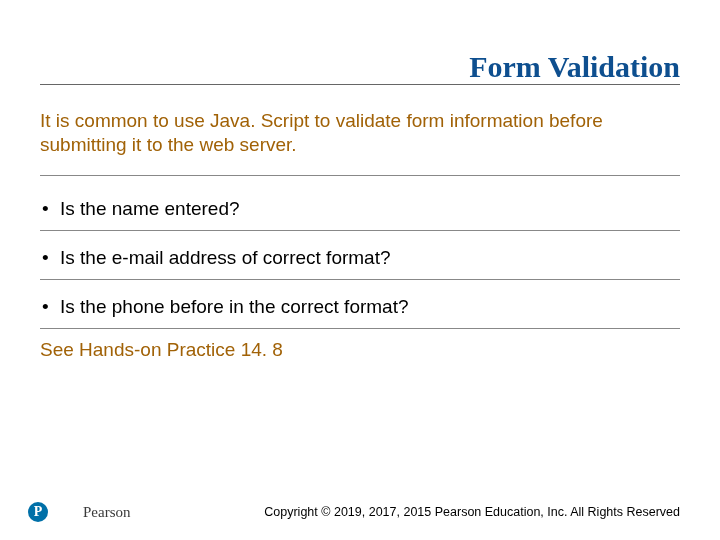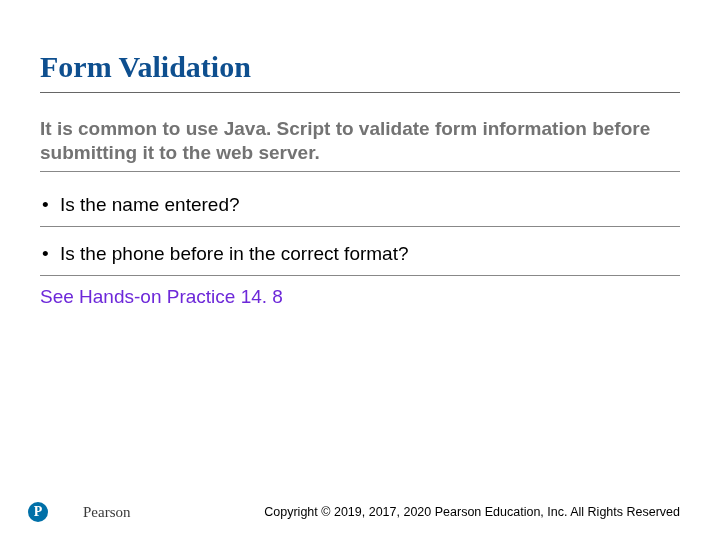--- a/index.html
+++ b/index.html
@@ -12,33 +12,32 @@
     overflow: hidden;
   }
   .slide {
     padding: 50px 40px 0 40px;
   }
   .title {
     font-family: "Times New Roman", Times, serif;
     font-weight: bold;
     font-size: 30px;
     color: #0e4f8f;
-    margin-bottom: 8px;
+    text-align: right;
   }
   .title-rule {
     border: none;
     border-top: 1px solid #666;
     margin-bottom: 24px;
   }
   .intro {
     font-size: 19px;
-    color: #737373;
+    color: #a16207;
     line-height: 1.25;
-    margin-bottom: 6px;
-    font-weight: bold;
+    margin-bottom: 18px;
   }
   .intro-rule {
     border: none;
     border-top: 1px solid #888;
     margin-bottom: 16px;
   }
   .bullets {
     list-style: none;
     margin-top: 10px;
   }
@@ -54,21 +53,21 @@
   .bullets li::before {
     content: "•";
     position: absolute;
     left: 2px;
     top: 6px;
     font-size: 19px;
     color: #000;
   }
   .closing {
     font-size: 19px;
-    color: #6d28d9;
+    color: #a16207;
   }
   .footer {
     position: absolute;
     bottom: 18px;
     left: 0;
     right: 0;
     padding: 0 40px 0 28px;
     display: flex;
     align-items: center;
     justify-content: space-between;
@@ -109,26 +108,27 @@
 </head>
 <body>
 
 <div class="slide">
   <h1 class="title">Form Validation</h1>
   <hr class="title-rule">
   <p class="intro">It is common to use Java. Script to validate form information before submitting it to the web server.</p>
   <hr class="intro-rule">
   <ul class="bullets">
     <li>Is the name entered?</li>
+    <li>Is the e-mail address of correct format?</li>
     <li>Is the phone before in the correct format?</li>
   </ul>
   <p class="closing">See Hands-on Practice 14. 8</p>
 </div>
 
 <div class="footer">
   <div class="logo">
     <div class="logo-mark">
       <span>P</span>
     </div>
     <span class="logo-text">Pearson</span>
   </div>
-  <div class="copyright">Copyright © 2019, 2017, 2020 Pearson Education, Inc. All Rights Reserved</div>
+  <div class="copyright">Copyright © 2019, 2017, 2015 Pearson Education, Inc. All Rights Reserved</div>
 </div>
 
 </body></html>

